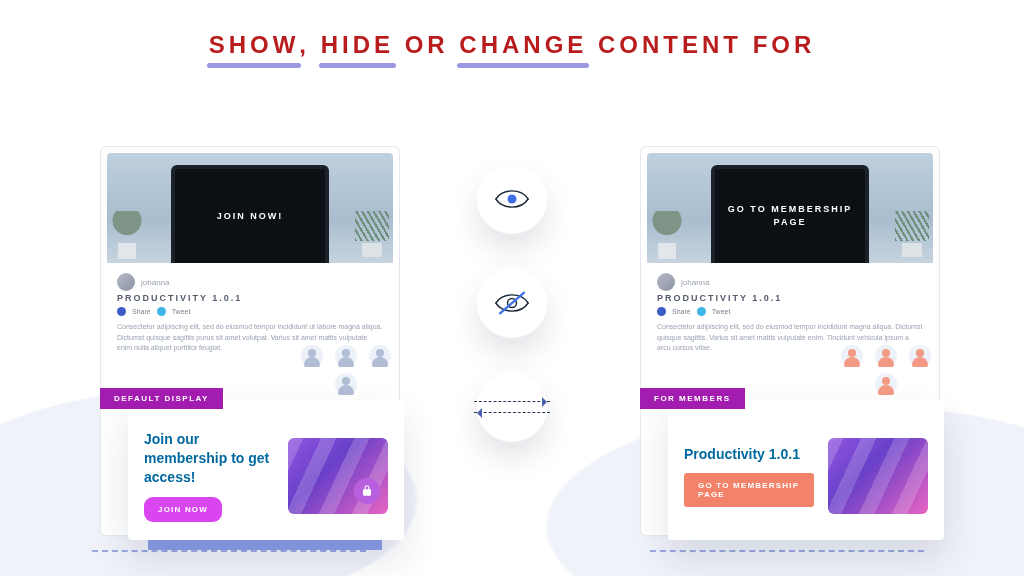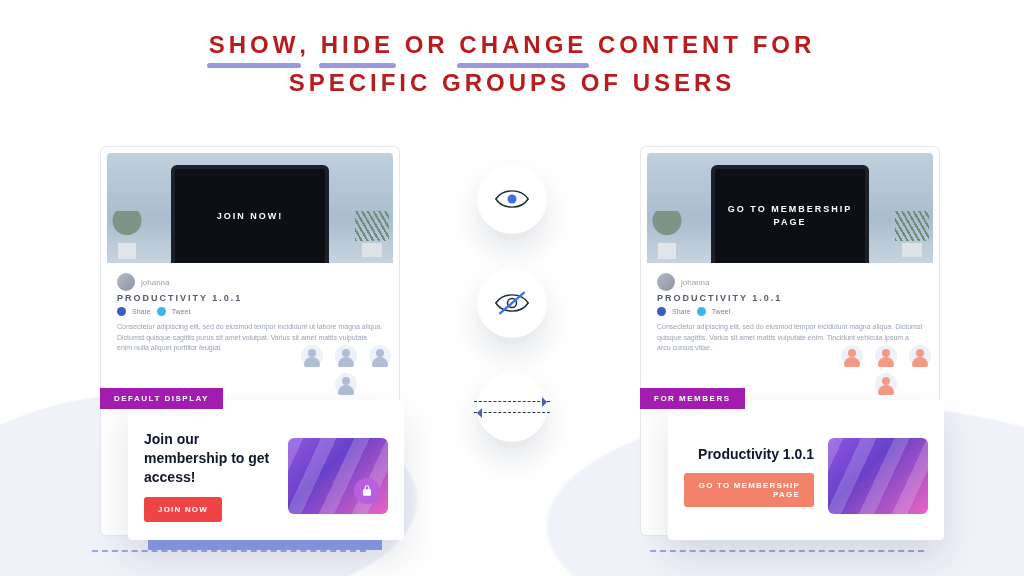--- a/index.html
+++ b/index.html
@@ -165,49 +165,49 @@
   .callout {
     position: absolute;
     width: 276px; height: 140px;
     background: #fff;
     box-shadow: 0 18px 36px rgba(20,30,60,.12);
     border-radius: 4px;
     padding: 28px 16px 16px;
     display: flex; align-items: center; gap: 14px;
   }
   .callout.left  { left: 128px; top: 400px; }
-  .callout.right { left: 668px; top: 400px; text-align: right; }
+  .callout.right { left: 668px; top: 400px; }
   .tag {
     position: absolute;
     top: -12px; left: -28px;
     background: #a21caf;
     color: #fff;
     font-size: 8px;
     font-weight: 700;
     letter-spacing: 1.5px;
     padding: 6px 14px;
   }
   .callout h3 {
     font-size: 14px;
-    color: #0f172a;
+    color: #0369a1;
     line-height: 1.35;
     margin-bottom: 10px;
     font-weight: 600;
   }
   .btn {
     display: inline-block;
     font-size: 8px;
     letter-spacing: 1.2px;
     font-weight: 700;
     color: #fff;
     padding: 8px 14px;
     border-radius: 3px;
     cursor: pointer;
   }
-  .btn.navy   { background: #ef4444; }
+  .btn.navy   { background: #d946ef; border-radius: 9px; }
   .btn.coral  { background: #f2836a; }
 
   .thumb {
     width: 100px; height: 76px;
     border-radius: 6px;
     background: linear-gradient(135deg,#8f55e0 0%, #6940c9 40%, #e964c3 100%);
     position: relative;
     flex-shrink: 0;
     overflow: hidden;
   }
@@ -278,21 +278,20 @@
 <body>
 
 <div class="bg-wave"></div>
 
 <div class="headline">
   <div>
     <span class="ul">SHOW</span><span>, </span>
     <span class="ul">HIDE</span><span> OR </span>
     <span class="ul">CHANGE</span><span> CONTENT FOR</span>
   </div>
-  <div>SPECIFIC GROUPS OF USERS</div>
 </div>
 
 <div class="cards">
 
   <div class="card left">
     <div class="hero">
       <div class="laptop">JOIN NOW!</div>
     </div>
     <div class="post-meta">
       <div class="avatar"></div>

